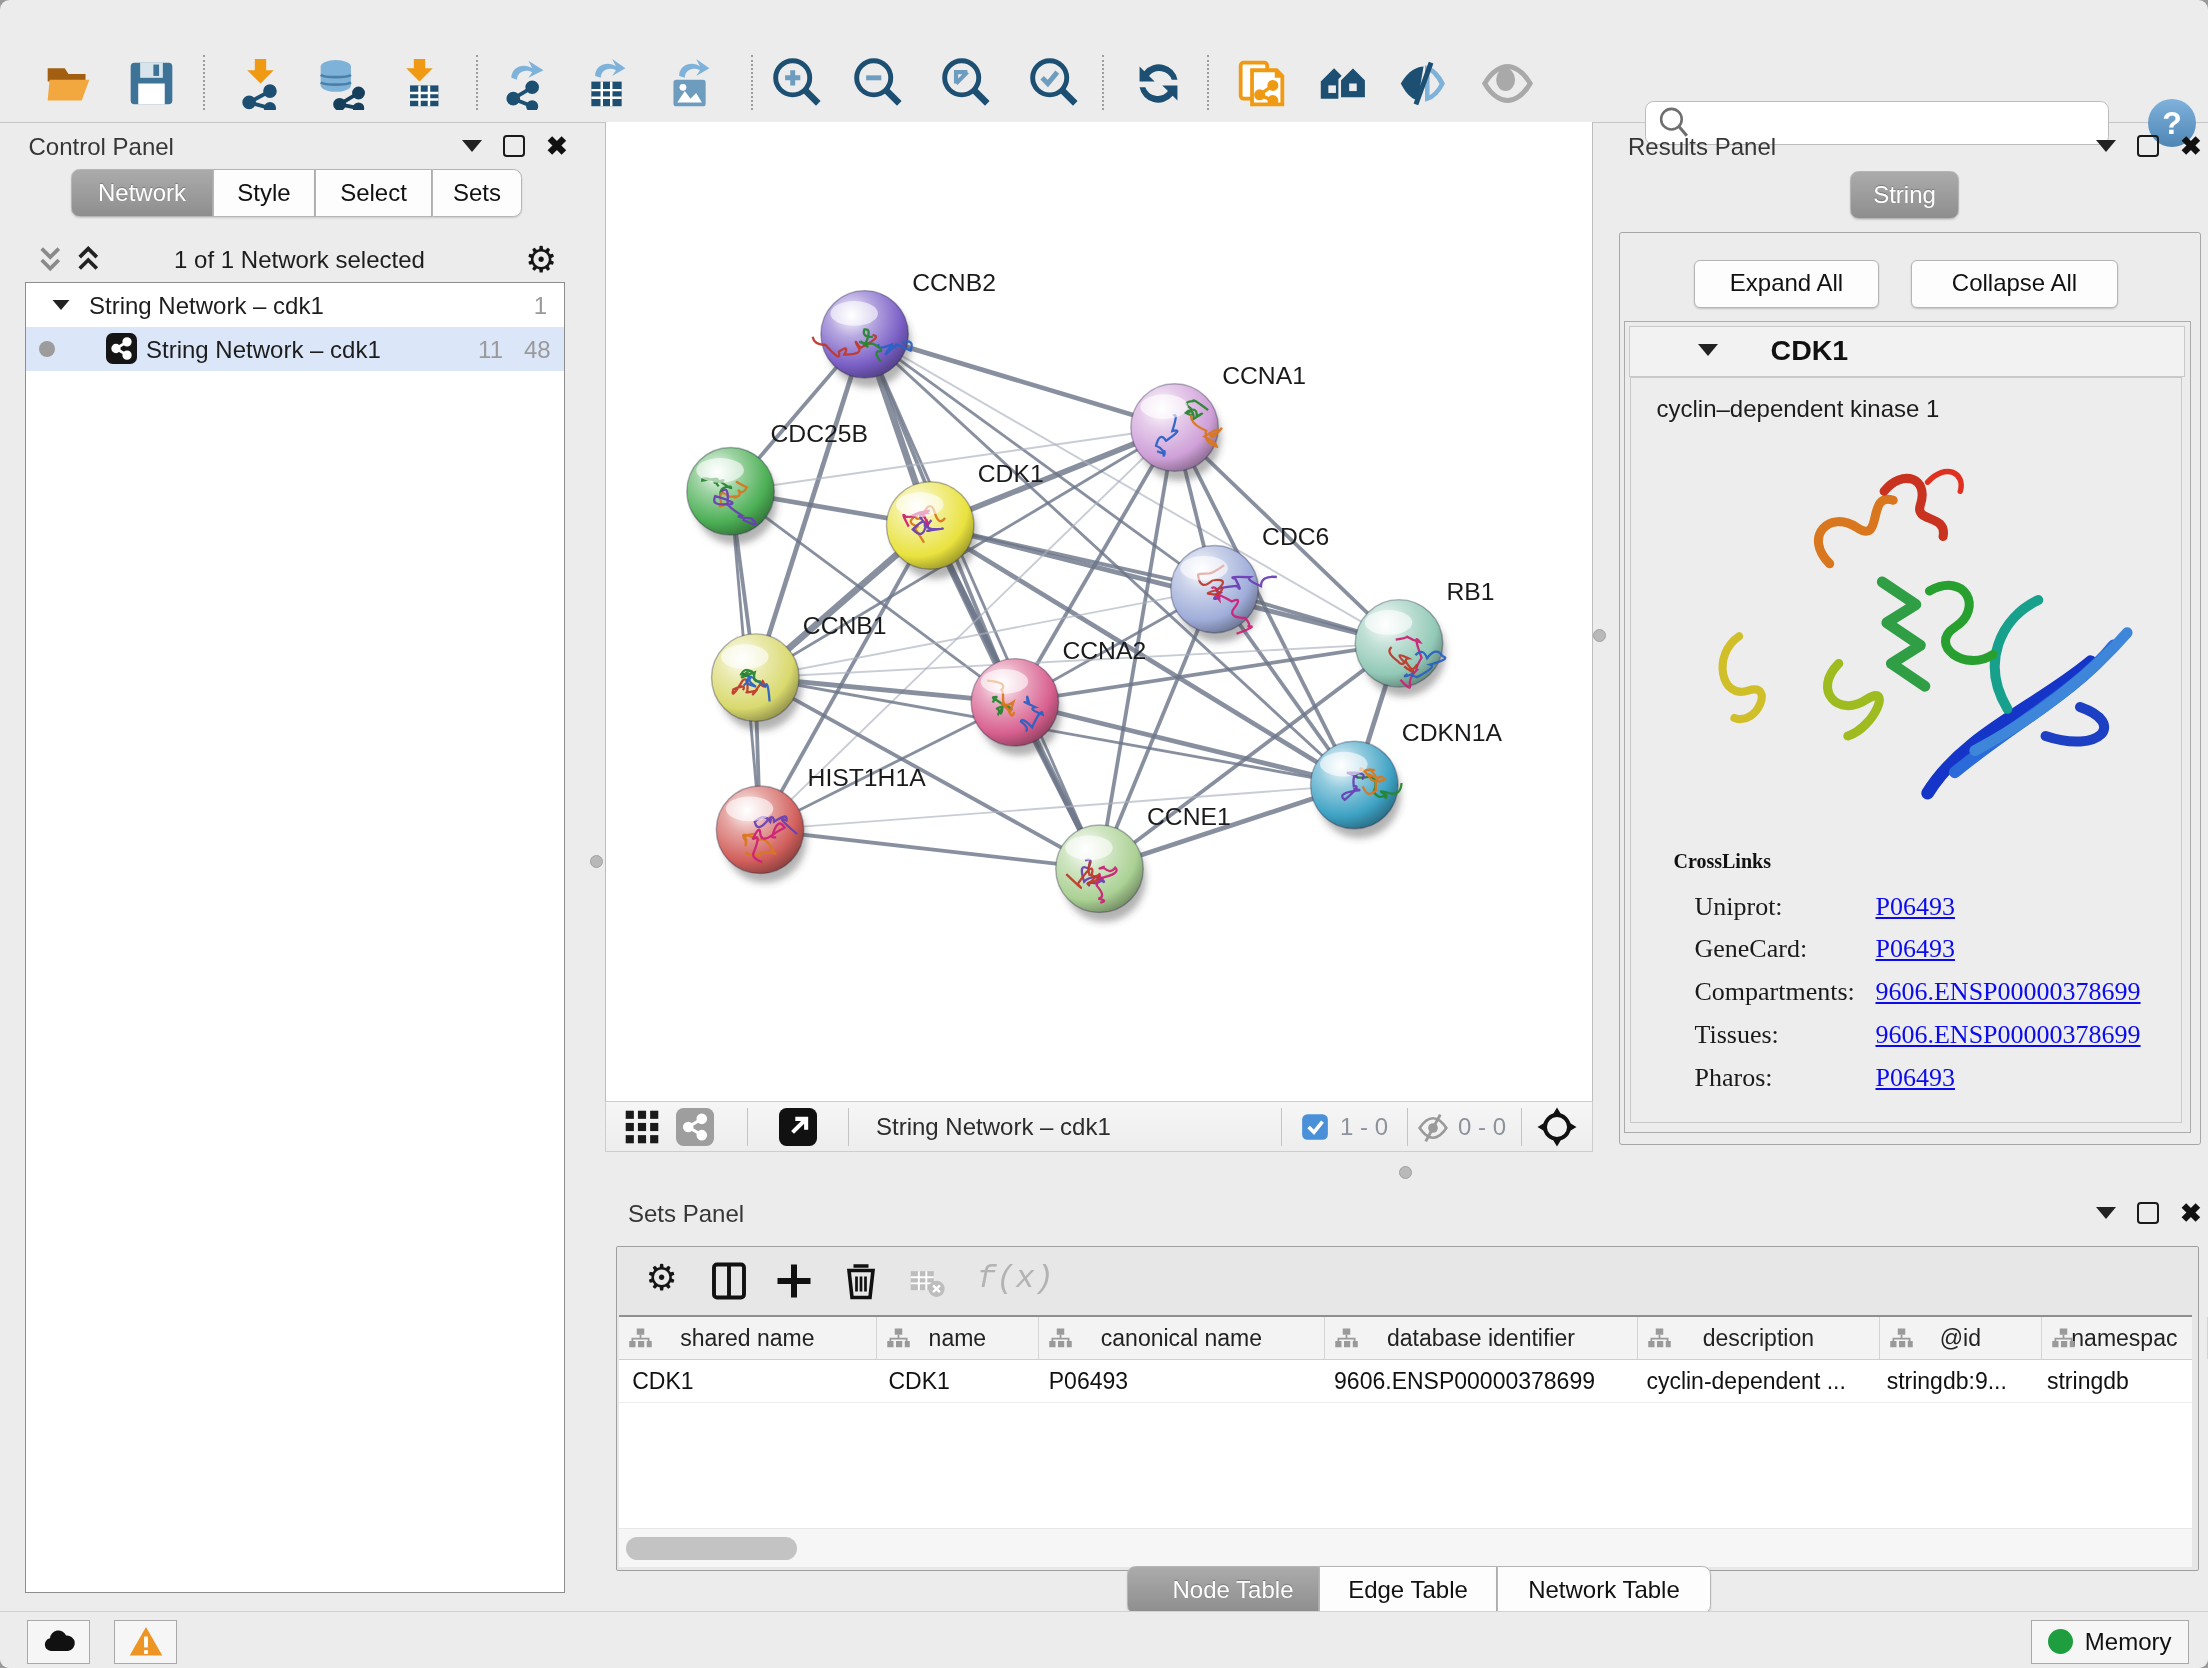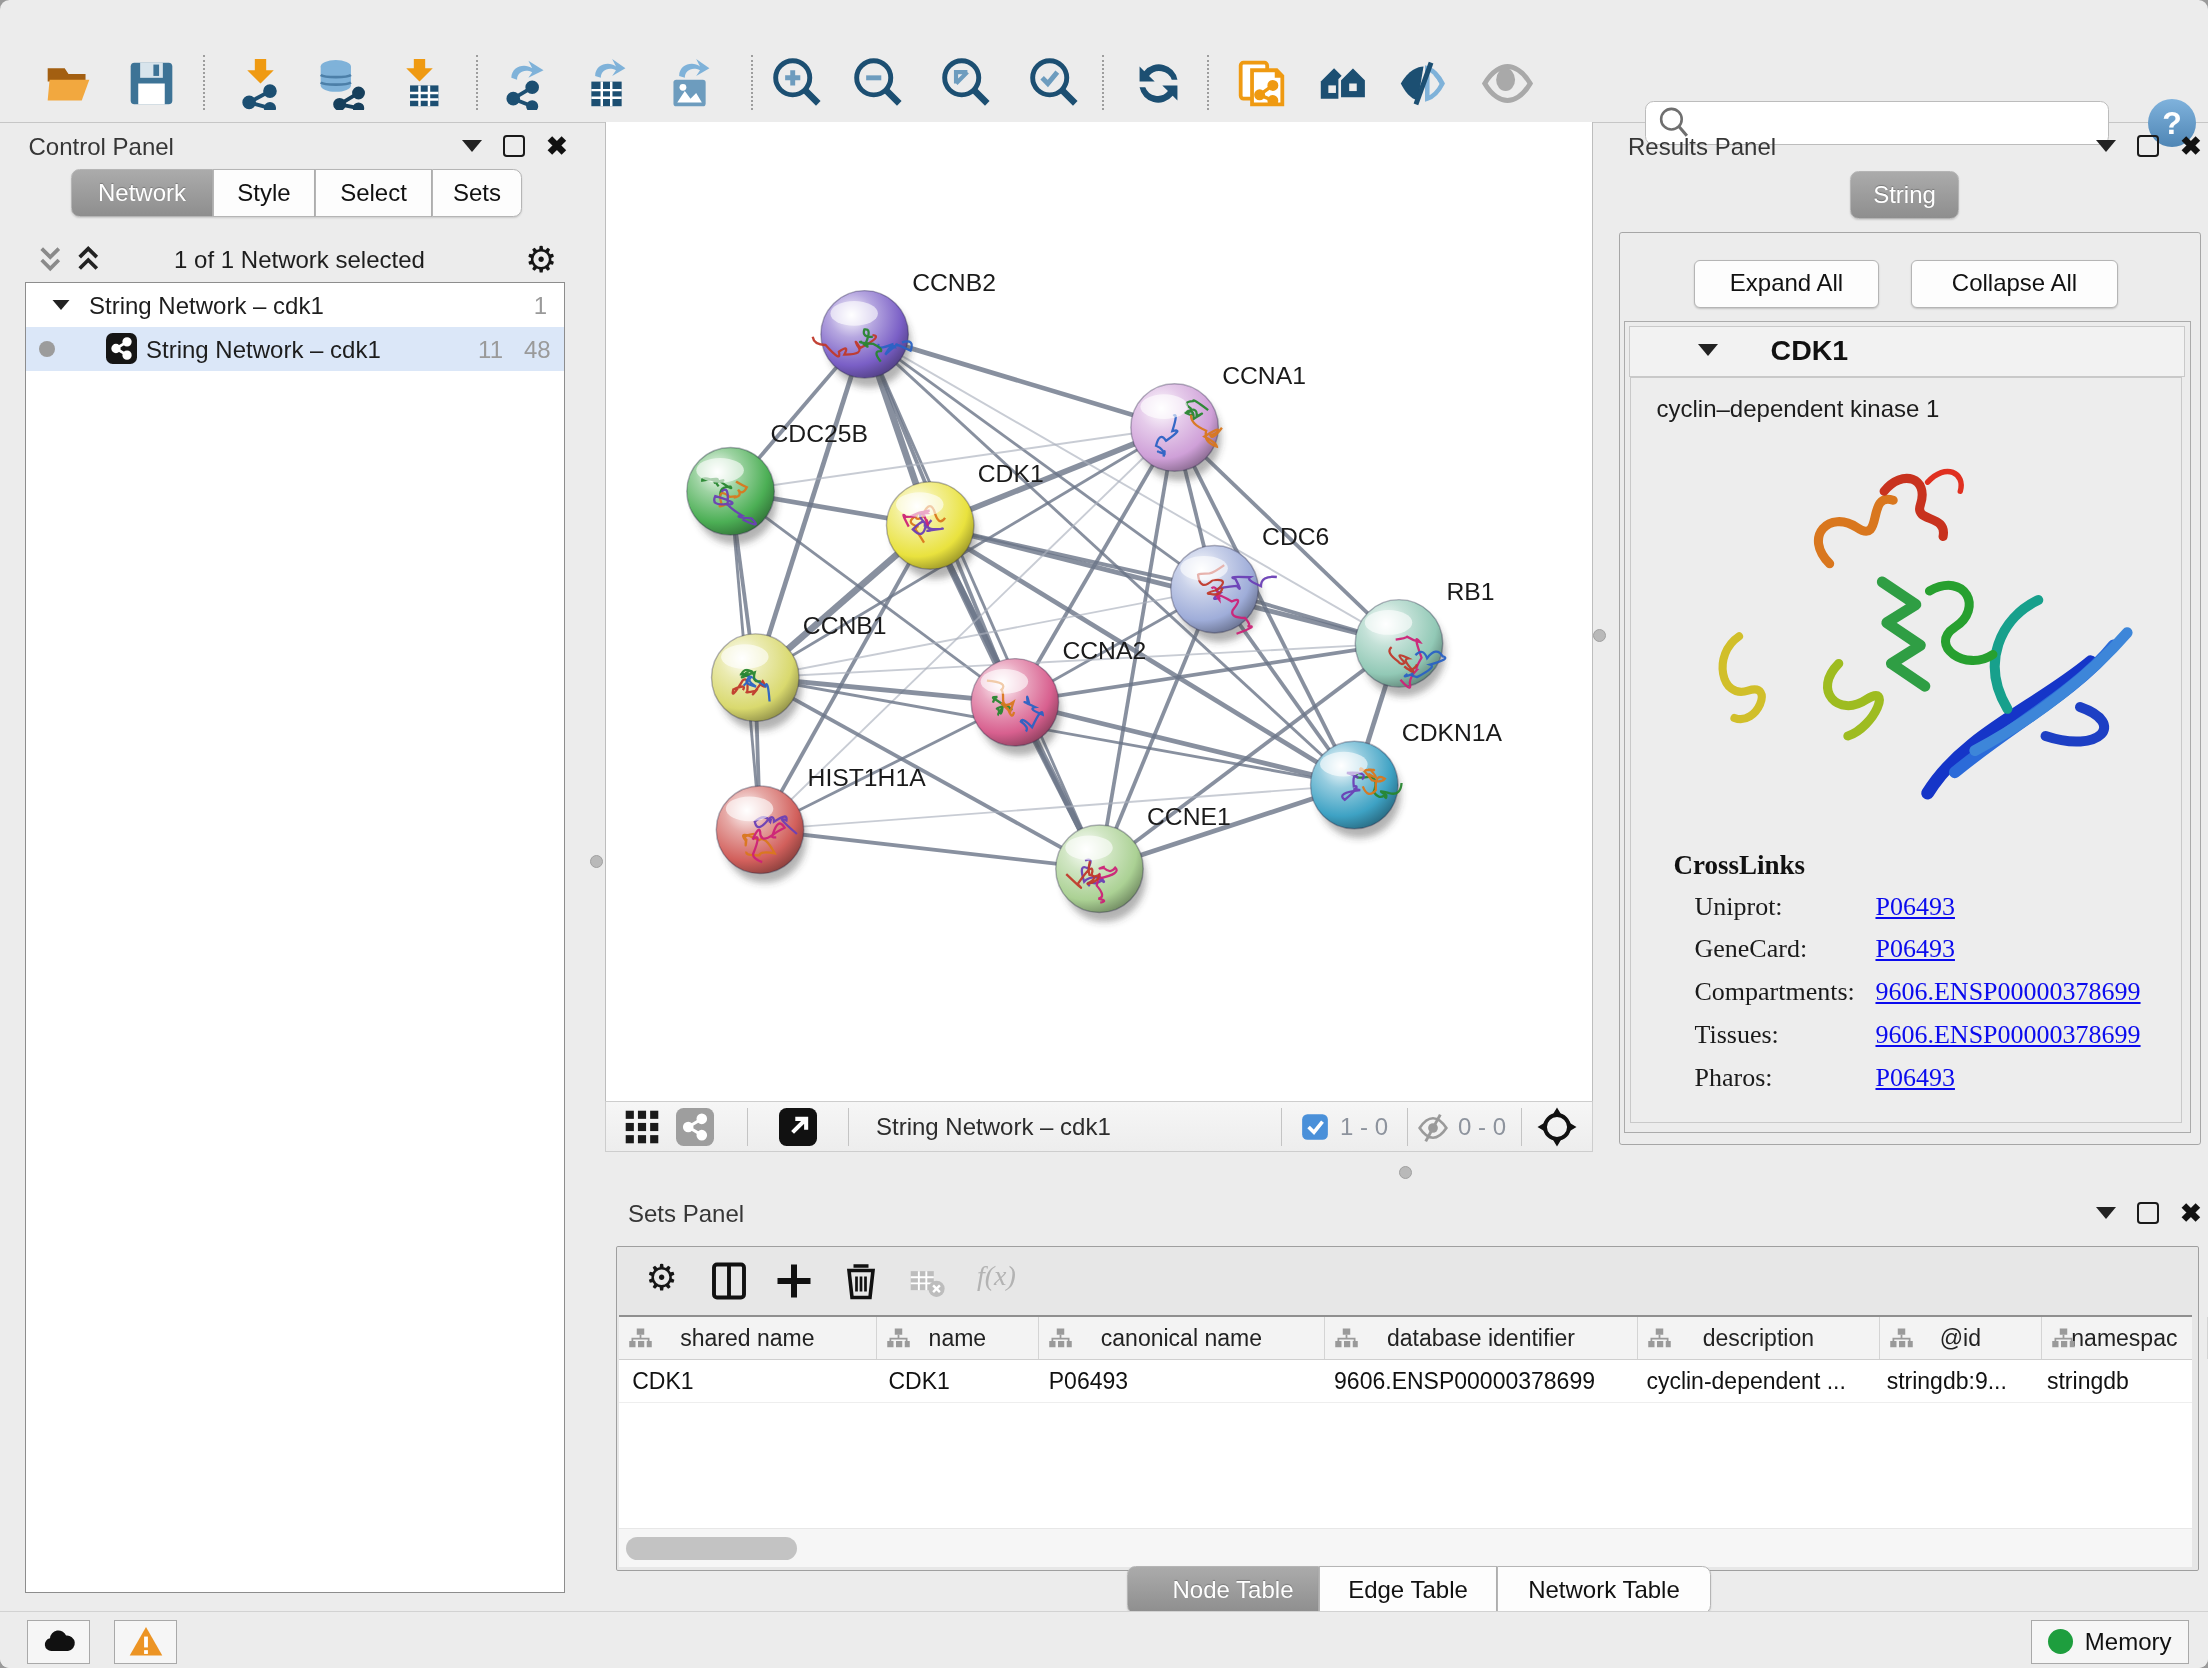--- a/index.html
+++ b/index.html
@@ -59,21 +59,21 @@
   .td{flex:none;font-size:23px;color:#111;padding-left:13.3px;line-height:42px;overflow:hidden;white-space:nowrap;}
   #hscroll{position:absolute;left:1.9px;top:282px;width:1573px;height:38px;background:#f6f6f6;}
   #hthumb{position:absolute;left:7.6px;top:7.6px;width:171px;height:23px;background:#c3c3c3;border-radius:11.4px;}
   
   #statusbar{left:0;top:1611px;width:2208px;height:57px;background:#ececec;border-top:1px solid #d2d2d2;}
   .sbtn{position:absolute;top:7.6px;height:42px;background:#f6f6f6;border:1.9px solid #a9a9a9;display:flex;align-items:center;justify-content:center;}
   #memorybtn{right:19px;width:156px;font-size:24px;color:#111;gap:11.4px;}
   .greendot{width:25px;height:25px;border-radius:50%;background:#1e9e3e;}
   .handledot{width:11.4px;height:11.4px;border-radius:50%;background:#b9b9b9;border:1px solid #a0a0a0;position:absolute;}
   .gearglyph{font-size:36px;color:#151515;line-height:36px;}
-  #fx{font-family:Liberation Serif, serif;font-style:italic;font-size:28px;color:#b3b3b3;}
+  #fx{font-family:Liberation Mono, monospace;font-style:italic;font-size:32px;color:#b3b3b3;}
 </style>
 </head>
 <body>
 
 <div id="app">
 
 
   <div id="toolbar" class="abs">
     <svg class="tbi" style="left:42px" viewBox="0 0 28 28">
         <path d="M3 6h9l2 3h9v4H3z" fill="#a35f11"></path>
@@ -566,21 +566,21 @@
             <path d="M388 302 C358 252 380 202 422 182" stroke="#17a08c" stroke-width="11"></path>
             <path d="M250 162 L287 187 L255 207 L292 232 L260 252 L297 277" stroke="#2f9e44" stroke-width="12"></path>
             <path d="M302 172 C342 150 362 192 330 212 C300 232 342 262 372 242" stroke="#27a02f" stroke-width="10"></path>
             <path d="M202 252 C172 282 202 312 232 292 C262 272 242 322 212 332" stroke="#9ebc20" stroke-width="10"></path>
             <path d="M92 222 C62 242 72 292 102 282 C132 272 112 322 87 312" stroke="#d1bf2a" stroke-width="9"></path>
             <path d="M192 142 C162 112 192 82 222 102 C252 122 232 62 262 72" stroke="#d9771e" stroke-width="10"></path>
             <path d="M252 62 C272 37 302 47 292 77 C285 97 322 87 317 112" stroke="#c8321e" stroke-width="10"></path>
             <path d="M300 52 C320 30 342 42 336 62" stroke="#e03020" stroke-width="6"></path>
           </g>
         </svg>
-        <div class="serif" style="position:absolute;left:42px;top:472px;font-size:27px;font-weight:bold;color:#111">CrossLinks</div>
+        <div class="serif" style="position:absolute;left:42px;top:472px;font-size:20px;font-weight:bold;color:#111">CrossLinks</div>
         <div id="xlrows" class="serif">
             <div class="xlrow" style="top: 514px;"><span>Uniprot:</span><a href="#">P06493</a></div>
             <div class="xlrow" style="top: 556px;"><span>GeneCard:</span><a href="#">P06493</a></div>
             <div class="xlrow" style="top: 599px;"><span>Compartments:</span><a href="#">9606.ENSP00000378699</a></div>
             <div class="xlrow" style="top: 642px;"><span>Tissues:</span><a href="#">9606.ENSP00000378699</a></div>
             <div class="xlrow" style="top: 685px;"><span>Pharos:</span><a href="#">P06493</a></div>
           </div>
       </div>
     </div>
   </div>

